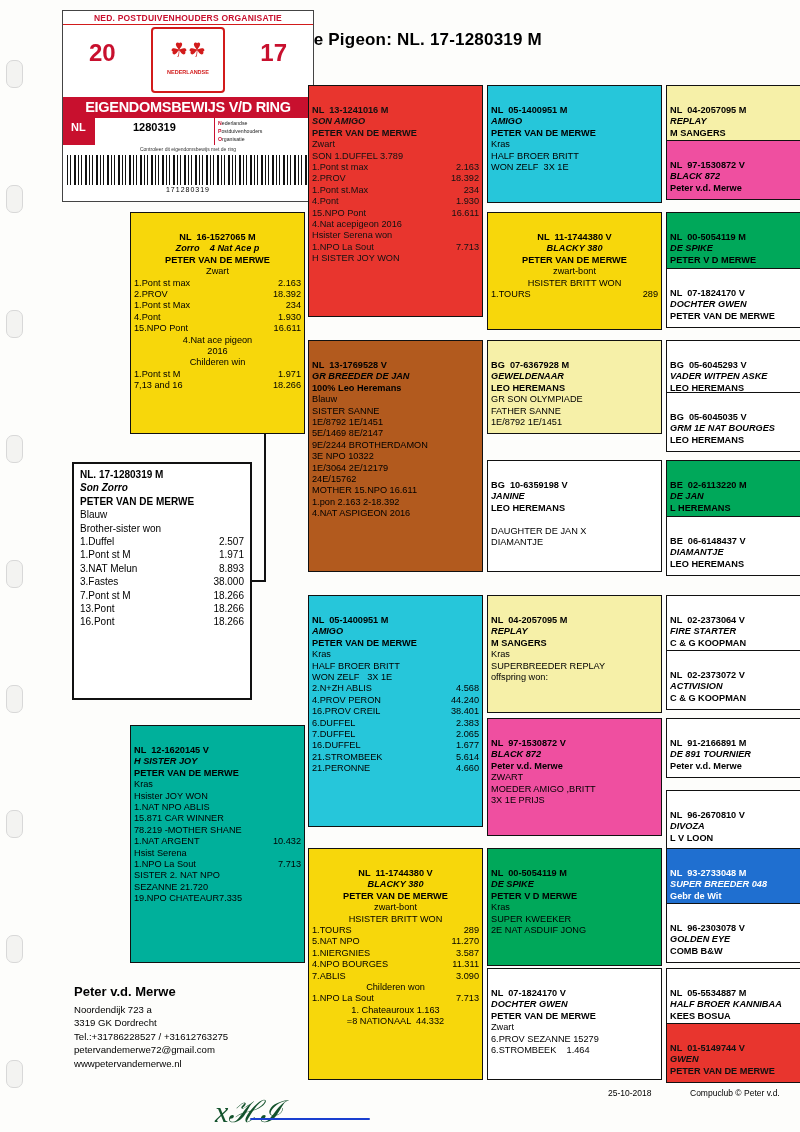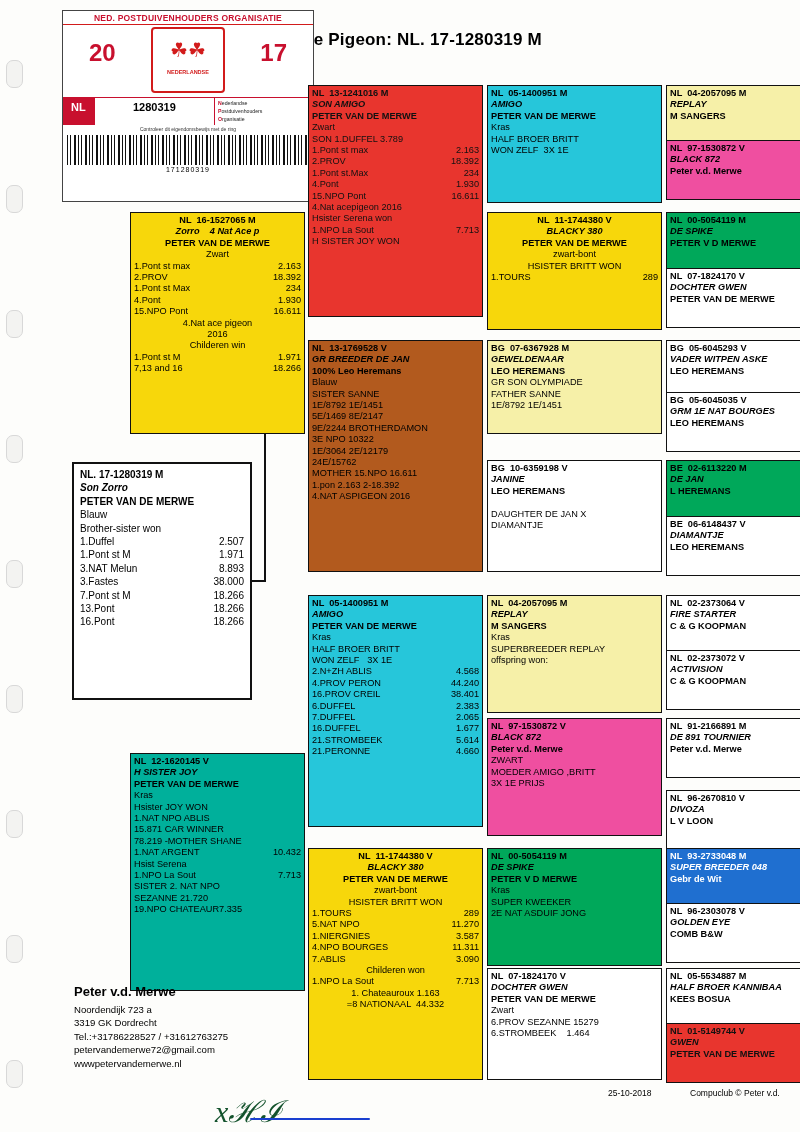--- a/index.html
+++ b/index.html
@@ -67,21 +67,21 @@
   .cert-org b{color:#c8102e;}
   .cert-note{font-size:5px;text-align:center;color:#333;padding:1px 0;}
   .barcode{height:30px;margin:2px 4px 0;position:relative;overflow:hidden;
     background:repeating-linear-gradient(90deg,#111 0 1px,#fff 1px 3px,#111 3px 4px,#fff 4px 7px,#111 7px 9px,#fff 9px 11px);}
   .barcode-num{text-align:center;font-size:7px;letter-spacing:1px;padding-top:1px;}
 
   
   .bx{
     position:absolute;border:1px solid #111;
     font-size:9.2px;line-height:11.4px;
-    padding:2px 3px;box-sizing:border-box;overflow:hidden;
+    padding:19px 3px;box-sizing:border-box;overflow:hidden;
   }
   .bx .r{display:block;white-space:pre;}
   .bx .hd{font-weight:bold;}
   .bx .it{font-style:italic;font-weight:bold;}
   .bx .bd{font-weight:bold;}
   .kv{display:flex;justify-content:space-between;}
   .kv span:last-child{padding-left:6px;}
 
   .c-red{background:#e8352e;color:#111;}
   .c-yellow{background:#f7d70b;text-align:center;}
@@ -138,20 +138,21 @@
 <div class="cert">
   <div class="cert-top">NED. POSTDUIVENHOUDERS ORGANISATIE</div>
   <div class="cert-mid">
     <div class="yr l">20</div>
     <div class="yr r">17</div>
     <div class="cert-shield">
       <div class="bird">☘☘</div>
       <div class="sub">NEDERLANDSE</div>
     </div>
   </div>
+  <div class="cert-band">EIGENDOMSBEWIJS V/D RING</div>
   <div class="cert-row">
     <div class="cert-nl">NL</div>
     <div class="cert-ringno">1280319</div>
     <div class="cert-org">
       <div><b>N</b>ederlandse</div>
       <div><b>P</b>ostduivenhouders</div>
       <div><b>O</b>rganisatie</div>
     </div>
   </div>
   <div class="cert-note">Controleer dit eigendomsbewijs met de ring</div>
@@ -233,21 +234,21 @@
       <div class="r ">Childeren win</div>
       <div class="kv">
         <span>1.Pont st M</span>
         <span>1.971</span>
       </div>
       <div class="kv">
         <span>7,13 and 16</span>
         <span>18.266</span>
       </div>
     </div>
-    <div class="bx c-teal" style="left: 130px; top: 725px; width: 175px; height: 238px; margin-top: 28px;">
+    <div class="bx c-teal" style="left: 130px; top: 725px; width: 175px; height: 238px;">
       <div class="r hd">NL  12-1620145 V</div>
       <div class="r it">H SISTER JOY</div>
       <div class="r bd">PETER VAN DE MERWE</div>
       <div class="r ">Kras</div>
       <div class="r ">Hsister JOY WON</div>
       <div class="r ">1.NAT NPO ABLIS</div>
       <div class="r ">15.871 CAR WINNER</div>
       <div class="r ">78.219 -MOTHER SHANE</div>
       <div class="kv">
         <span>1.NAT ARGENT</span>

